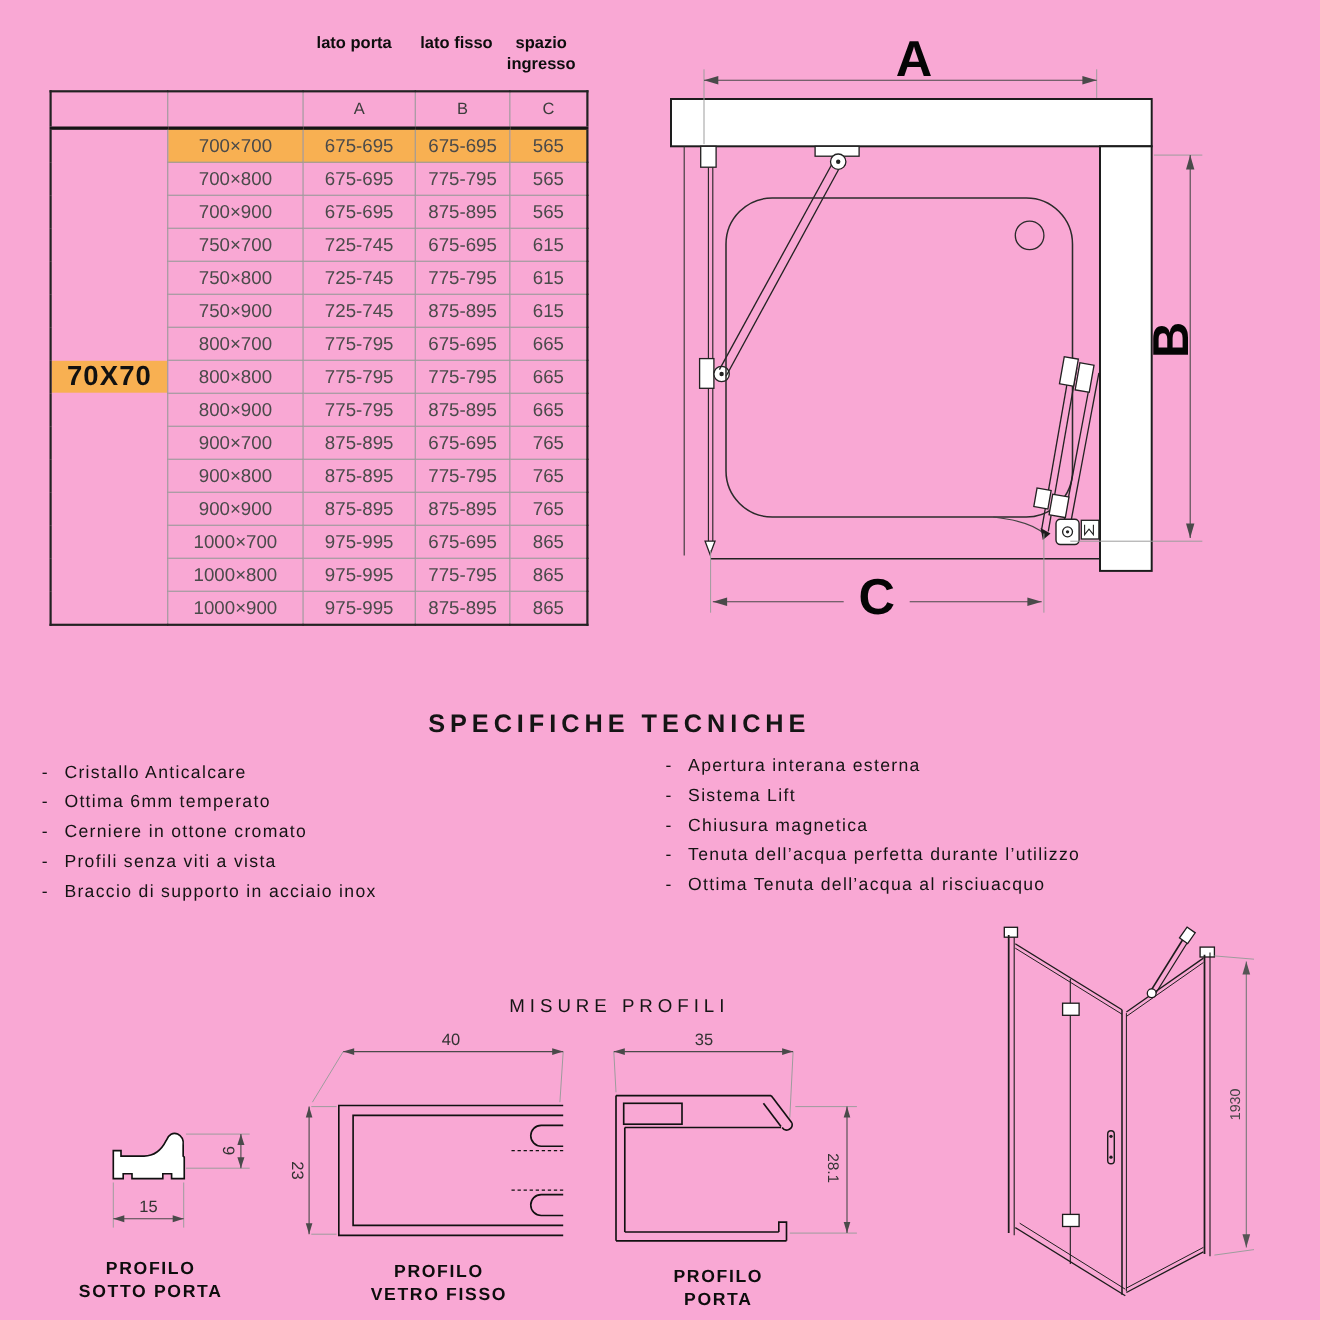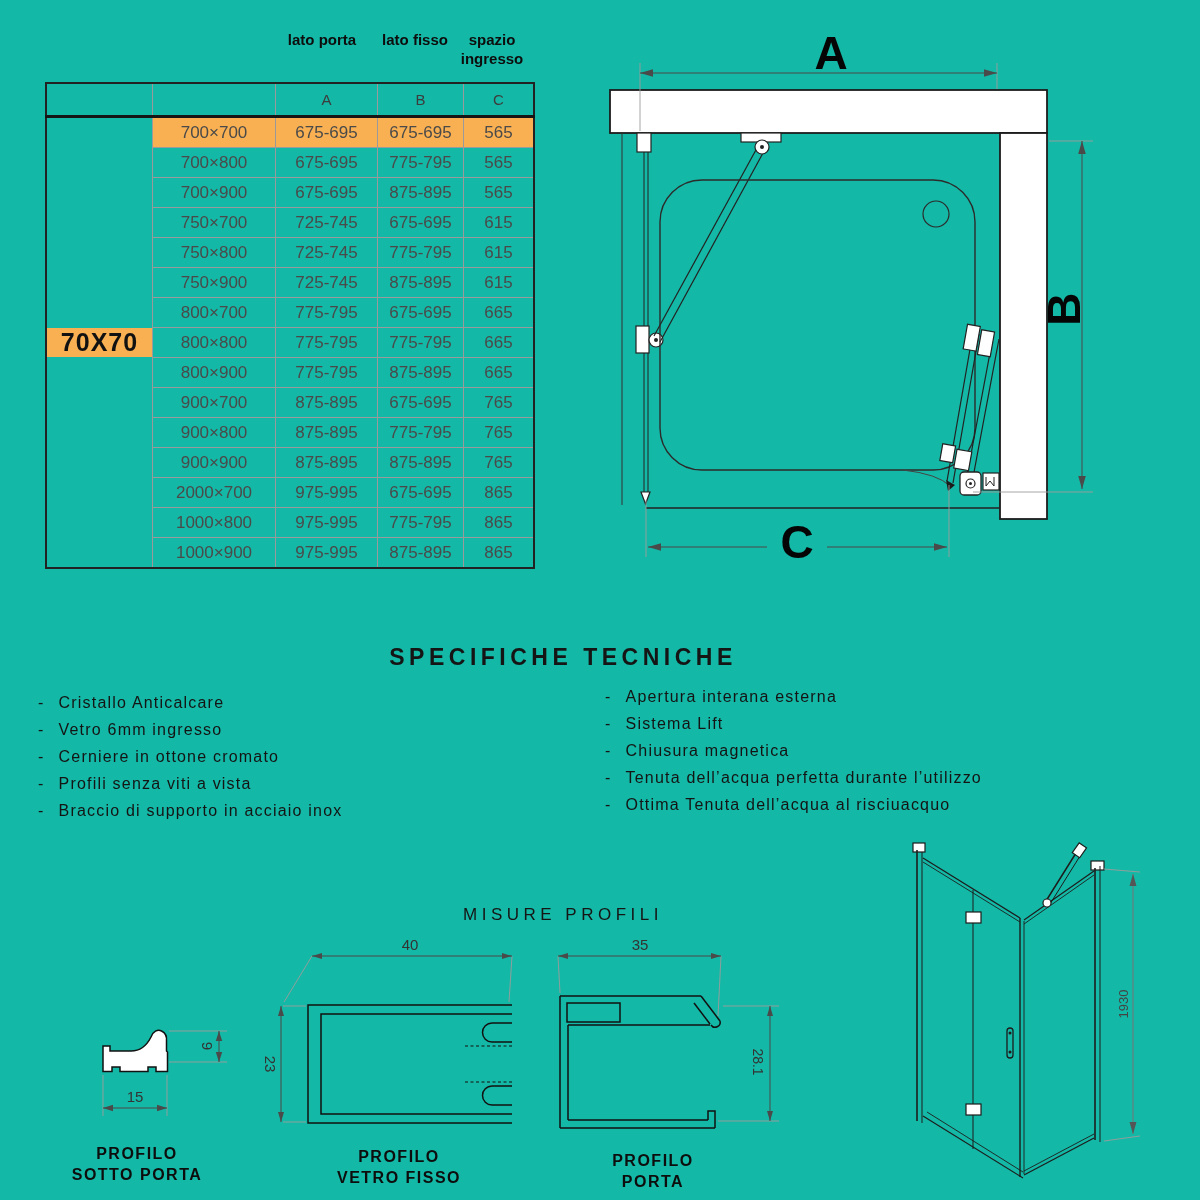--- a/index.html
+++ b/index.html
@@ -1,16 +1,16 @@
 <!DOCTYPE html>
 <html><head>
 <meta charset="utf-8">
 <style>
   html,body{margin:0;padding:0;background:#fff;}
-  .page{position:relative;width:1200px;height:1200px;background:#14b8a6;overflow:hidden;
+  .page{position:relative;width:1200px;height:1200px;background:#f9a8d4;overflow:hidden;
         font-family:"Liberation Sans", sans-serif;color:#111;}
 
   
   .col-head{position:absolute;top:30px;width:100px;text-align:center;
             font-size:15px;font-weight:bold;line-height:19px;color:#0d0d0d;}
   .ch-a{left:272px;} .ch-b{left:365px;} .ch-c{left:442px;}
 
   table.sizes{position:absolute;left:45px;top:82px;width:482px;
               border-collapse:collapse;table-layout:fixed;border:2px solid #222;}
   table.sizes td{border:1px solid #9a9a9a;text-align:center;vertical-align:middle;
@@ -139,21 +139,21 @@
           <td class="cell-b">775-795</td>
           <td class="cell-c">765</td>
         </tr>
         <tr>
           <td class="cell-size">900×900</td>
           <td class="cell-a">875-895</td>
           <td class="cell-b">875-895</td>
           <td class="cell-c">765</td>
         </tr>
         <tr>
-          <td class="cell-size">2000×700</td>
+          <td class="cell-size">1000×700</td>
           <td class="cell-a">975-995</td>
           <td class="cell-b">675-695</td>
           <td class="cell-c">865</td>
         </tr>
         <tr>
           <td class="cell-size">1000×800</td>
           <td class="cell-a">975-995</td>
           <td class="cell-b">775-795</td>
           <td class="cell-c">865</td>
         </tr>
@@ -245,21 +245,21 @@
       <polygon points="947,547 934,543.2 934,550.8" fill="#4a4a4a"></polygon>
       <text x="797" y="558" text-anchor="middle" font-size="46" font-weight="bold" fill="#050505">C</text>
     </g>
   </svg>
 
   <div class="big-title t-spec">SPECIFICHE TECNICHE</div>
   <div class="big-title t-prof">MISURE PROFILI</div>
 
   <ul class="specs specs-left">
       <li>Cristallo Anticalcare</li>
-      <li>Vetro 6mm ingresso</li>
+      <li>Ottima 6mm temperato</li>
       <li>Cerniere in ottone cromato</li>
       <li>Profili senza viti a vista</li>
       <li>Braccio di supporto in acciaio inox</li>
     </ul>
   <ul class="specs specs-right">
       <li>Apertura interana esterna</li>
       <li>Sistema Lift</li>
       <li>Chiusura magnetica</li>
       <li>Tenuta dell’acqua perfetta durante l’utilizzo</li>
       <li>Ottima Tenuta dell’acqua al risciuacquo</li>

